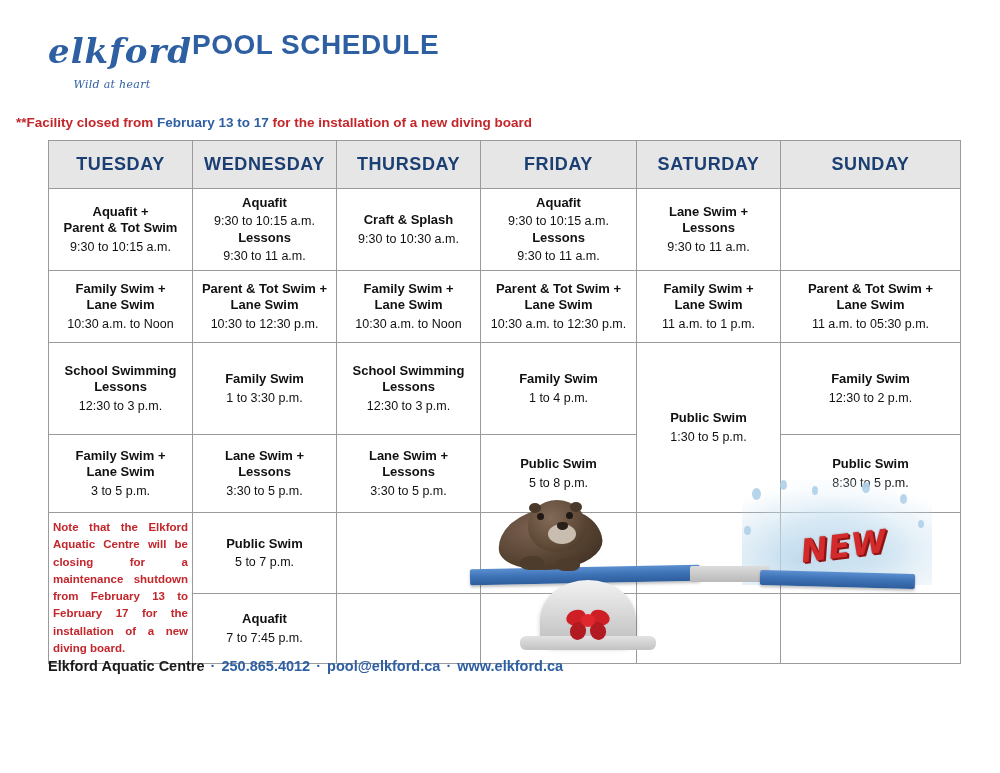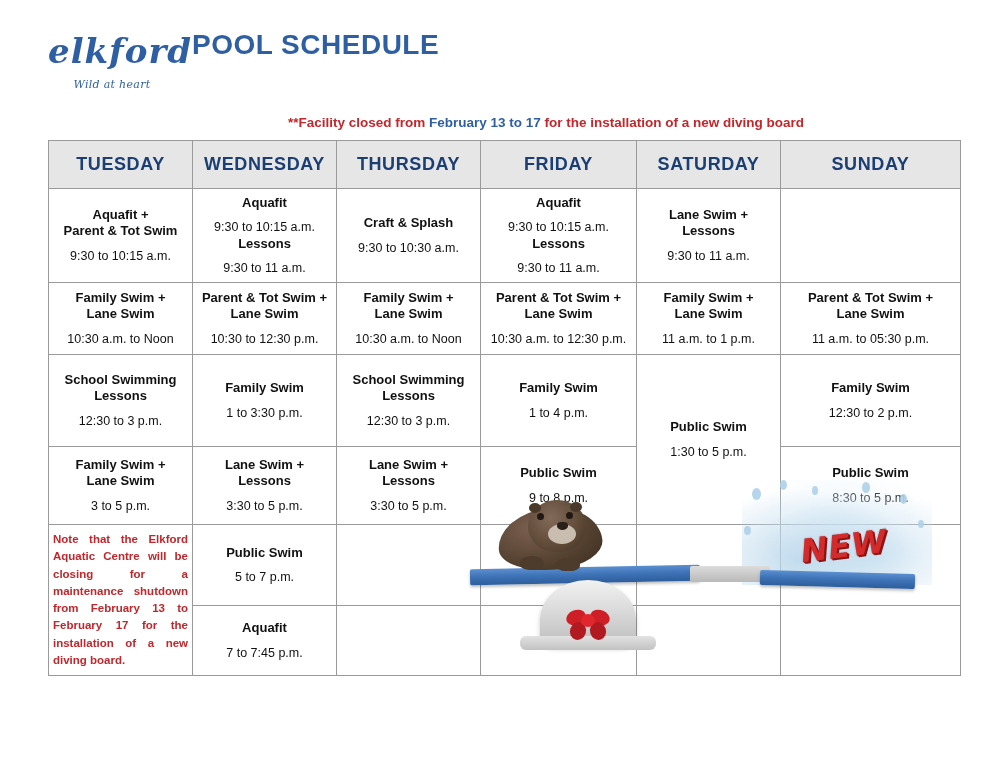--- a/index.html
+++ b/index.html
@@ -65,23 +65,23 @@
   }
   .sub-title .asterisks {
     color: #c3262b;
     font-size: 14px;
     vertical-align: super;
   }
 
   
   .notice {
     position: absolute;
-    left: 0; top: 115px;
+    left: 16px; top: 115px;
     width: 804px;
-    text-align: right;
+    text-align: left;
     font-size: 13.5px;
     font-weight: 700;
   }
   .notice .red { color: #c3262b; }
   .notice .blue { color: #2e5fa3; }
 
   
   .grid {
     position: absolute;
     left: 48px; top: 140px;
@@ -114,21 +114,21 @@
   .c-title {
     font-size: 13px;
     font-weight: 700;
     color: #111;
     line-height: 1.25;
   }
   .c-time {
     font-size: 12.5px;
     color: #111;
     line-height: 1.3;
-    margin-top: 8px;
+    margin-top: 2px;
   }
   .r1 { height: 78px; }
   .r2 { height: 72px; }
   .r3 { height: 92px; }
   .r4 { height: 78px; }
   .r5 { height: 72px; }
   .r6 { height: 62px; }
 
   .note-cell {
     text-align: left;
@@ -402,21 +402,21 @@
         <td class="cell r4">
           <div class="c-title">Lane Swim +<br>Lessons</div>
           <div class="c-time">3:30 to 5 p.m.</div>
         </td>
         <td class="cell r4">
           <div class="c-title">Lane Swim +<br>Lessons</div>
           <div class="c-time">3:30 to 5 p.m.</div>
         </td>
         <td class="cell r4">
           <div class="c-title">Public Swim</div>
-          <div class="c-time">9 to 8 p.m.</div>
+          <div class="c-time">5 to 8 p.m.</div>
         </td>
         <td class="cell r4">
           <div class="c-title">Public Swim</div>
           <div class="c-time">8:30 to 5 p.m.</div>
         </td>
       </tr>
 
       <tr>
         <td class="note-cell" rowspan="2">
           <div class="note-text">Note that the Elkford Aquatic Centre will be closing for a maintenance shutdown from February 13 to February 17 for the installation of a new diving board.</div>
@@ -475,14 +475,23 @@
       <b class="l2"></b>
       <b class="l3"></b>
       <b class="l4"></b>
       <b class="knot"></b>
   </div>
 
   <div class="art new-badge">
     <div class="new-text">NEW</div>
   </div>
 
+  <div class="footer">
+    <span>Elkford Aquatic Centre</span>
+    <span class="dot">·</span>
+    <span class="accent">250.865.4012</span>
+    <span class="dot">·</span>
+    <span class="accent">pool@elkford.ca</span>
+    <span class="dot">·</span>
+    <span class="accent">www.elkford.ca</span>
+  </div>
 
 </div>
 
 </body></html>

